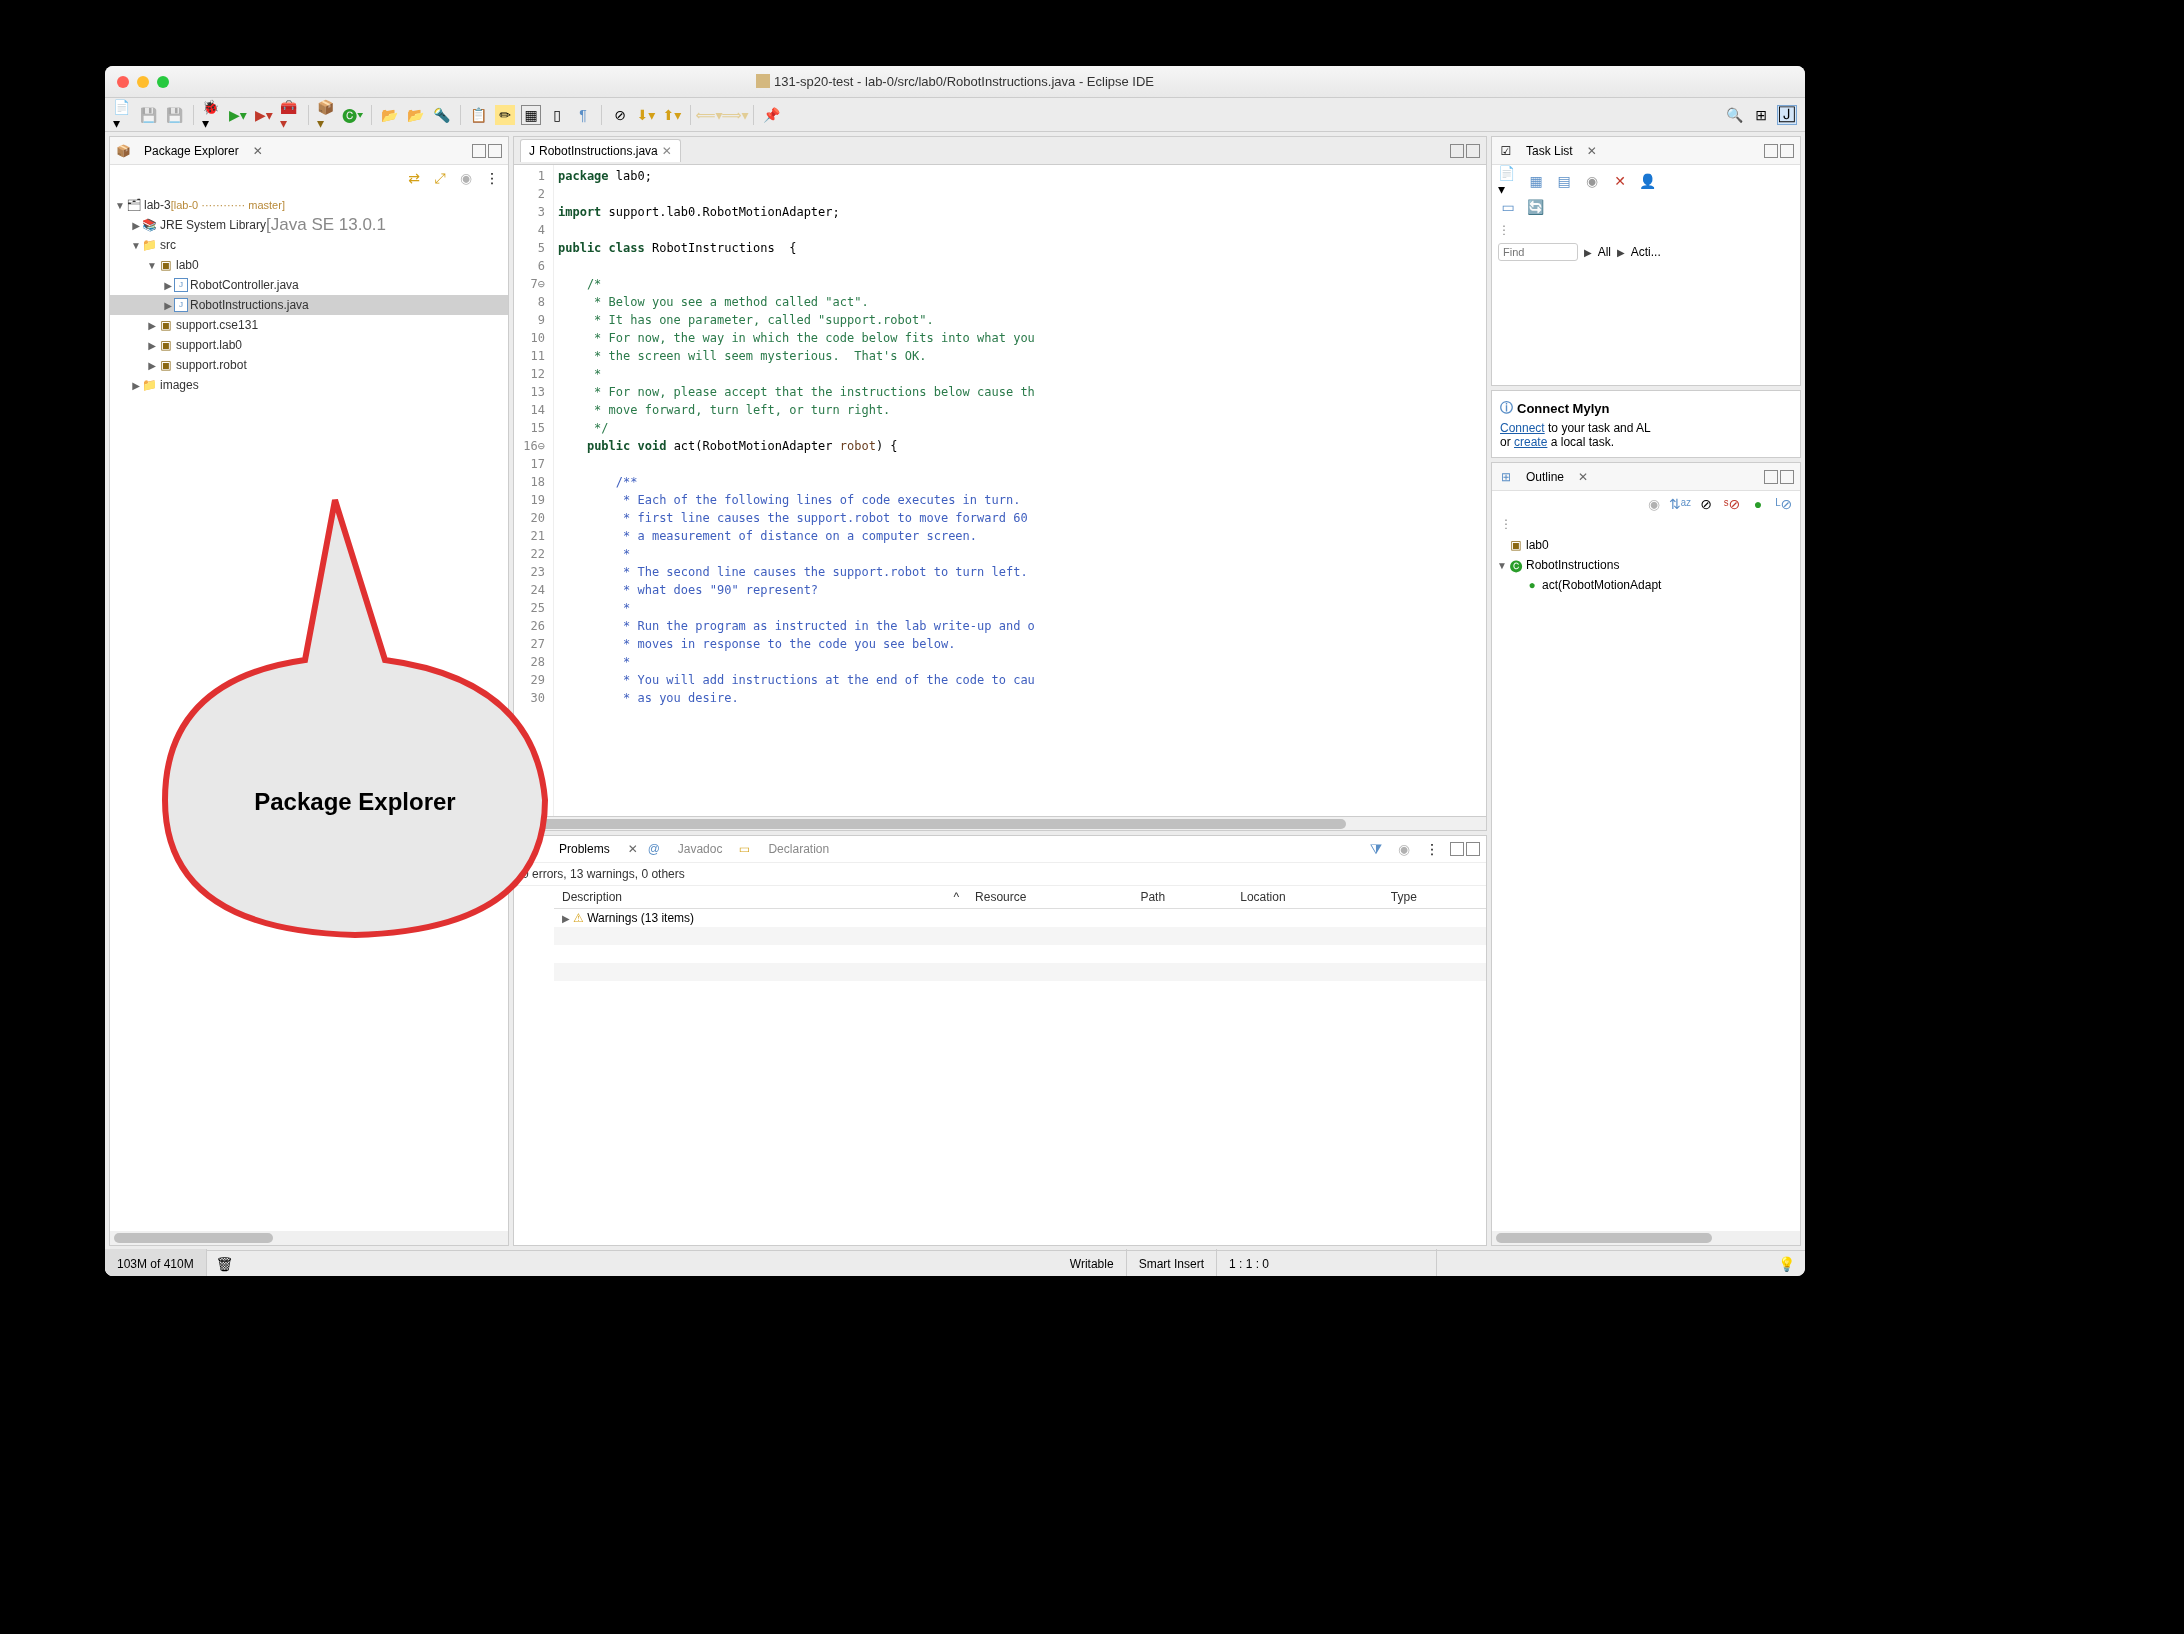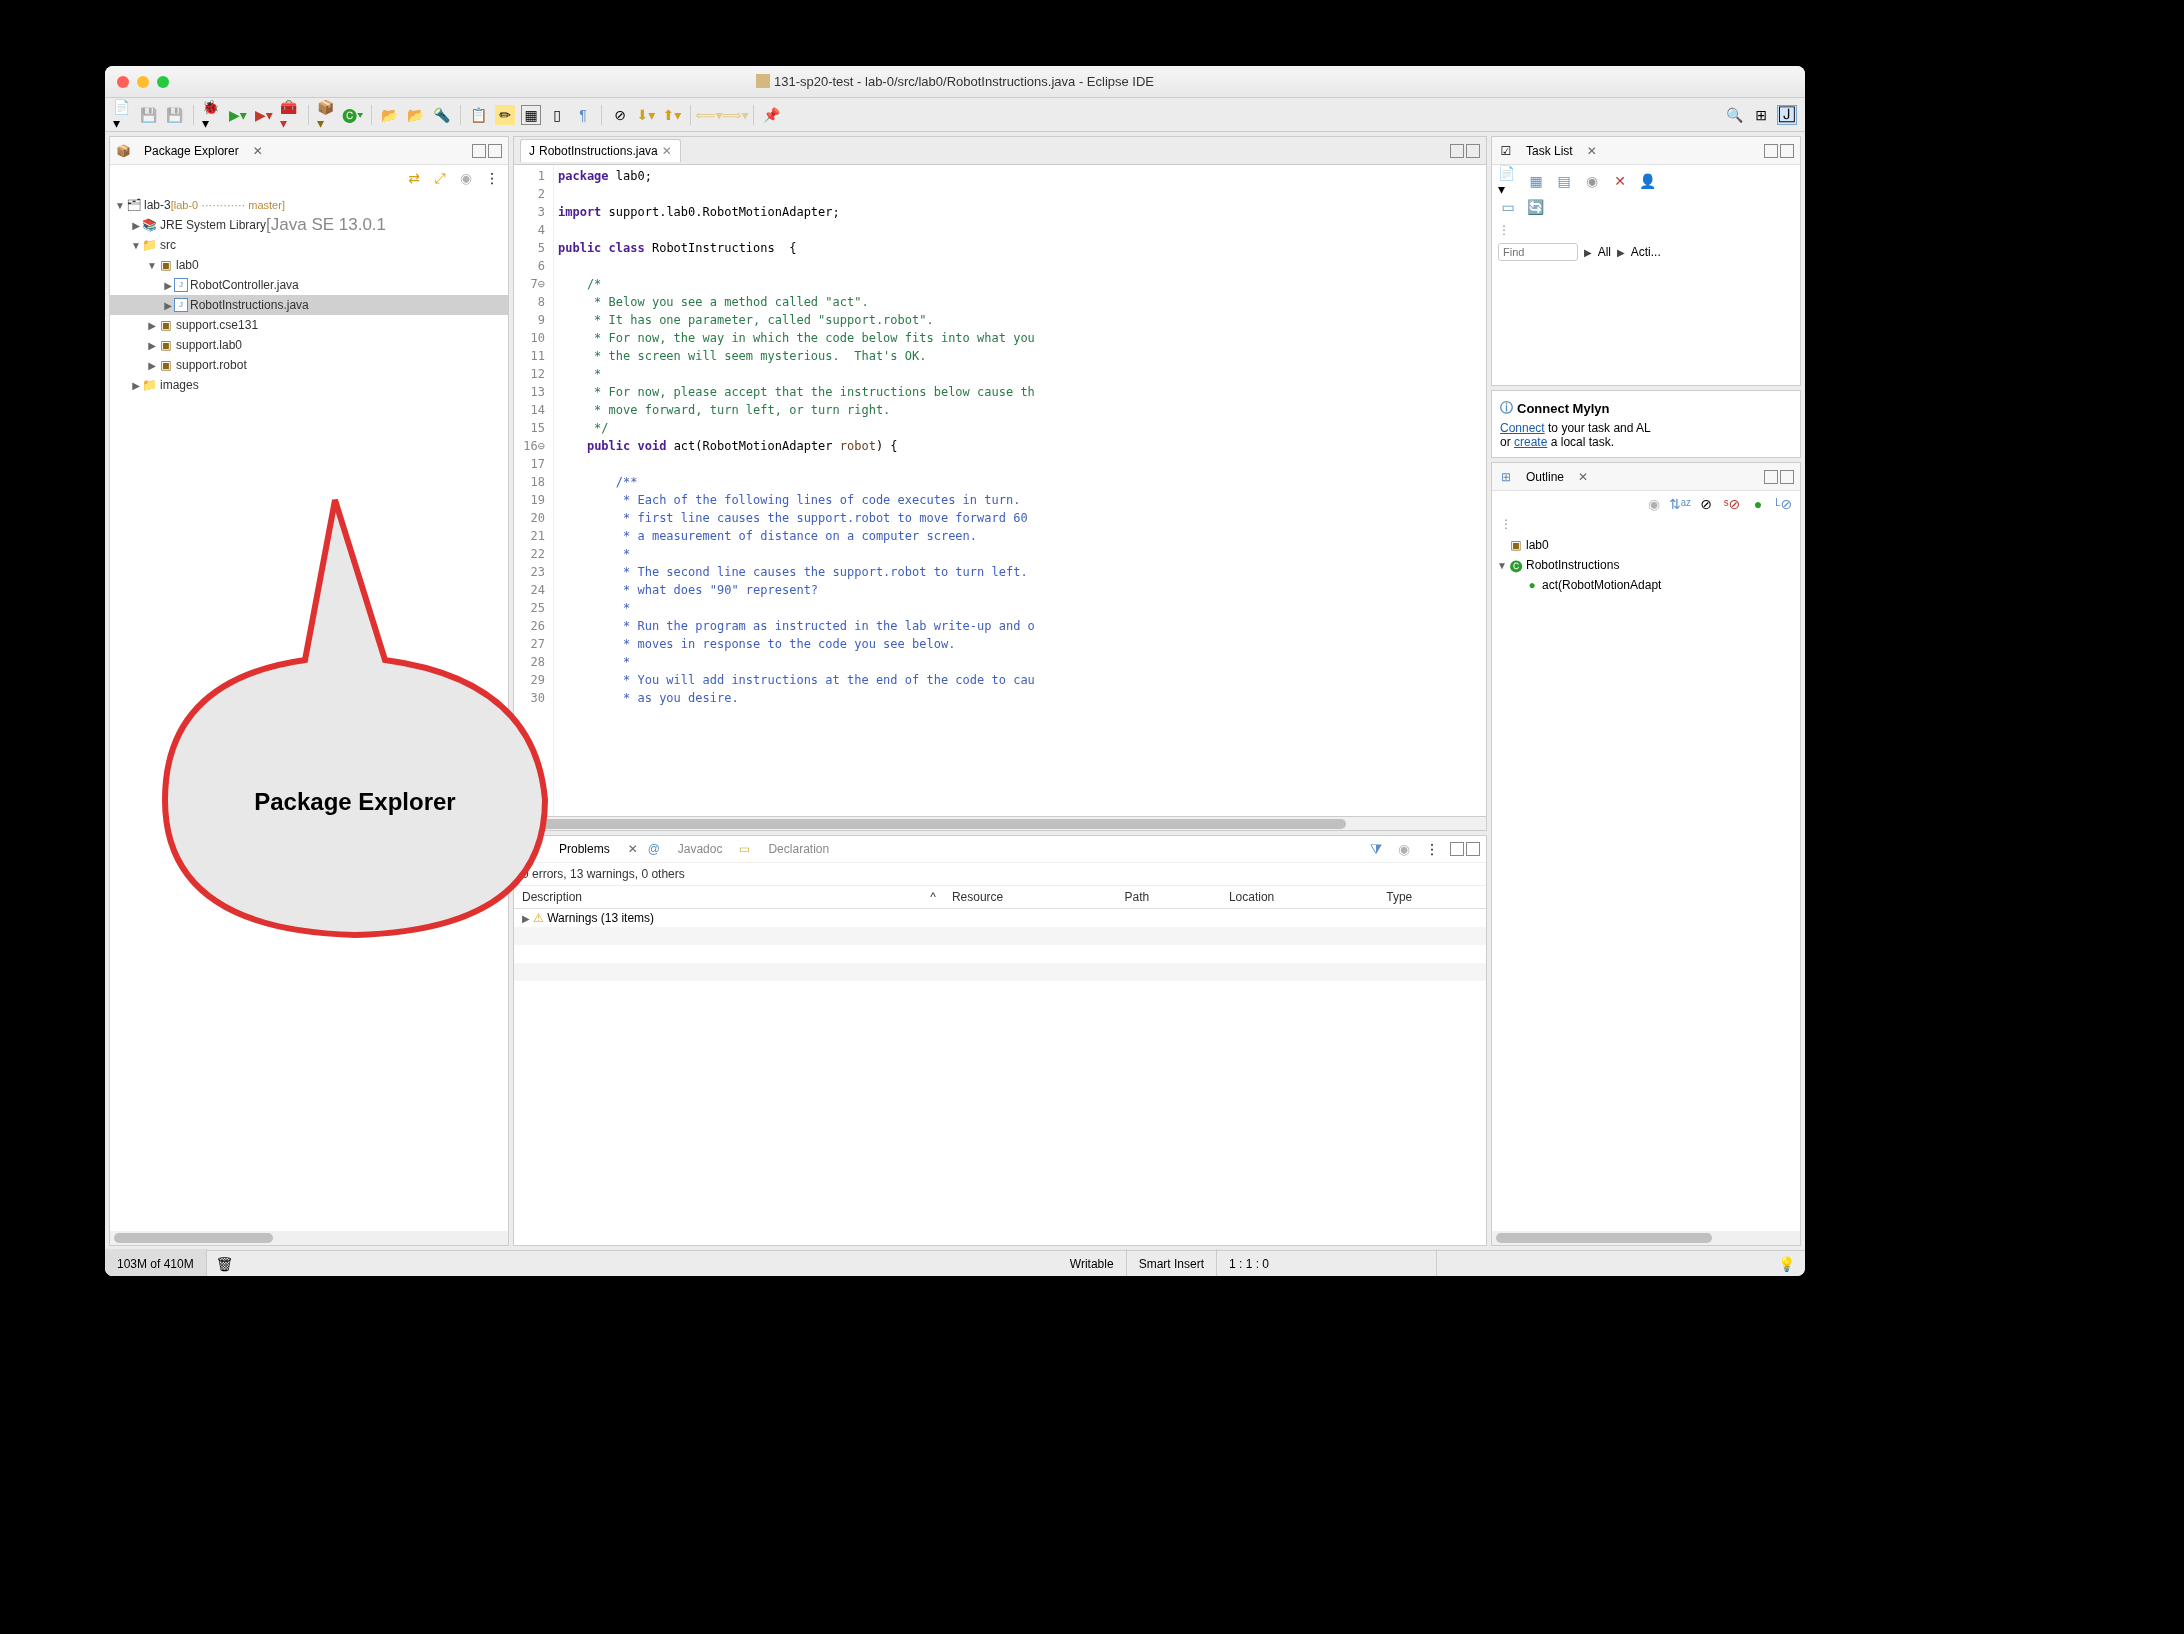--- a/index.html
+++ b/index.html
@@ -30,28 +30,28 @@
 .tree-row.sel { background: #d0d0d0; }
 .tw { width: 12px; text-align: center; color: #666; font-size: 10px; }
 .ticon-sm { width: 16px; height: 16px; display: inline-flex; align-items: center; justify-content: center; margin-right: 2px; font-size: 12px; }
 .branch { color: #b88a3a; font-size: 11px; }
 .lib { color: #888; font-size: 17px; }
 .tab { background: #fff; border: 1px solid #ccc; border-bottom: none; padding: 4px 8px; font-size: 12px; display: flex; align-items: center; gap: 4px; border-radius: 3px 3px 0 0; }
 .tab .close { color: #888; cursor: pointer; }
 .editor { flex: 1; display: flex; background: #fff; border: 1px solid #ccc; overflow: hidden; font-family: Menlo, Monaco, monospace; font-size: 12px; }
 .gutter { width: 40px; background: #fff; color: #888; text-align: right; padding: 2px 8px 2px 2px; line-height: 18px; border-right: 1px solid #eee; }
 .code { flex: 1; padding: 2px 4px; line-height: 18px; white-space: pre; overflow: auto; }
-.kw { color: #4c1d95; font-weight: bold; }
+.kw { color: #14532d; font-weight: bold; }
 .cm { color: #2a7a4a; }
 .jd { color: #3f5fbf; }
 .bottom-tabs { display: flex; align-items: center; height: 26px; padding: 0 6px; gap: 8px; }
 .btab { padding: 2px 6px; color: #888; cursor: pointer; }
 .btab.active { color: #000; margin-left: 7px; }
 .prob-summary { padding: 4px 8px; color: #333; font-size: 12px; border-top: 1px solid #eee; border-bottom: 1px solid #eee; }
-.prob-table { flex: 1; overflow: auto; }
+.prob-table { flex: 1; overflow: auto; margin-left: 40px; }
 .prob-table table { width: 100%; border-collapse: collapse; font-size: 12px; }
 .prob-table th { text-align: left; padding: 4px 8px; border-bottom: 1px solid #ddd; color: #333; font-weight: normal; }
 .prob-table td { padding: 2px 8px; }
 .prob-table tr.alt { background: #f5f5f5; }
 .tasklist, .outline { background: #fff; border: 1px solid #ccc; }
 .task-body { padding: 6px; display: flex; flex-direction: column; gap: 6px; font-size: 12px; }
 .task-tb { display: flex; gap: 8px; flex-wrap: wrap; }
 .find-row { display: flex; align-items: center; gap: 6px; }
 .find-row input { width: 80px; padding: 2px 4px; border: 1px solid #ccc; border-radius: 3px; font-size: 11px; }
 .tri { color: #444; font-size: 10px; }

